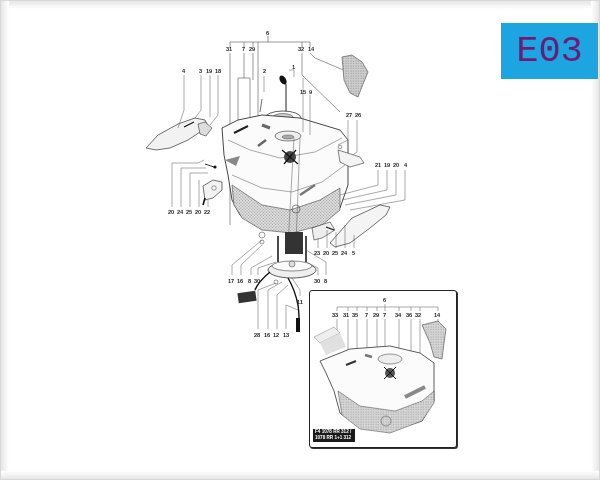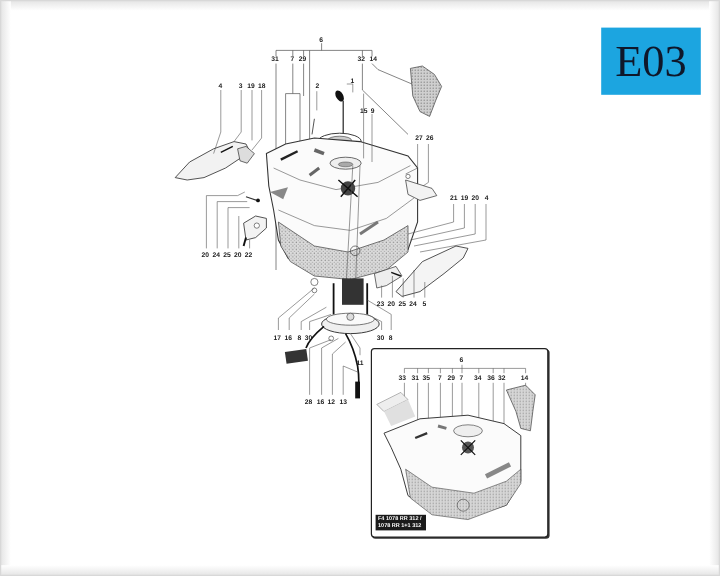--- a/index.html
+++ b/index.html
@@ -2,21 +2,21 @@
 <html><head>
 <meta charset="utf-8">
 <style>
   html, body { margin:0; padding:0; }
   body { width:600px; height:480px; background:#ffffff; position:relative; overflow:hidden; font-family:"Liberation Sans", sans-serif; }
   .frame { position:absolute; left:0; top:0; width:600px; height:480px; box-sizing:border-box; border:1px solid #d8d8d8; }
   .frame-shadow-l { position:absolute; left:0; top:0; width:9px; height:480px; background:linear-gradient(to right,#e3e3e3,#f4f4f4 60%,#fff); }
   .frame-shadow-t { position:absolute; left:0; top:0; width:600px; height:9px; background:linear-gradient(to bottom,#e3e3e3,#f4f4f4 60%,#fff); }
   .frame-shadow-r { position:absolute; right:0; top:0; width:9px; height:480px; background:linear-gradient(to left,#e3e3e3,#f4f4f4 60%,#fff); }
   .frame-shadow-b { position:absolute; left:0; bottom:0; width:600px; height:9px; background:linear-gradient(to top,#e3e3e3,#f4f4f4 60%,#fff); }
-  .badge { position:absolute; left:501px; top:23px; width:83px; height:56px; display:flex; align-items:center; justify-content:center; color:#0f172a; font-size:37px; font-family:Liberation Serif, serif; letter-spacing:0px; }
+  .badge { position:absolute; left:501px; top:23px; width:97px; height:56px; display:flex; align-items:center; justify-content:center; color:#701a75; font-size:37px; font-family:Liberation Mono, monospace; letter-spacing:0px; }
   svg { position:absolute; left:0; top:0; }
   .lbl { font-family:"Liberation Sans", sans-serif; font-size:5.6px; font-weight:bold; fill:#222; }
   .inset { position:absolute; left:309px; top:290px; width:146px; height:156px; border:1px solid #222; border-radius:3px; background:#fff; box-shadow:1px 1px 0 #333; }
   .codebox { position:absolute; left:313px; top:429px; width:42px; height:13px; background:#1a1a1a; color:#fff; font-size:4.6px; line-height:6px; padding:0 2px; box-sizing:border-box; font-weight:bold; }
 </style>
 </head>
 <body>
 
 <div class="frame-shadow-t"></div>
 <div class="frame-shadow-l"></div>

